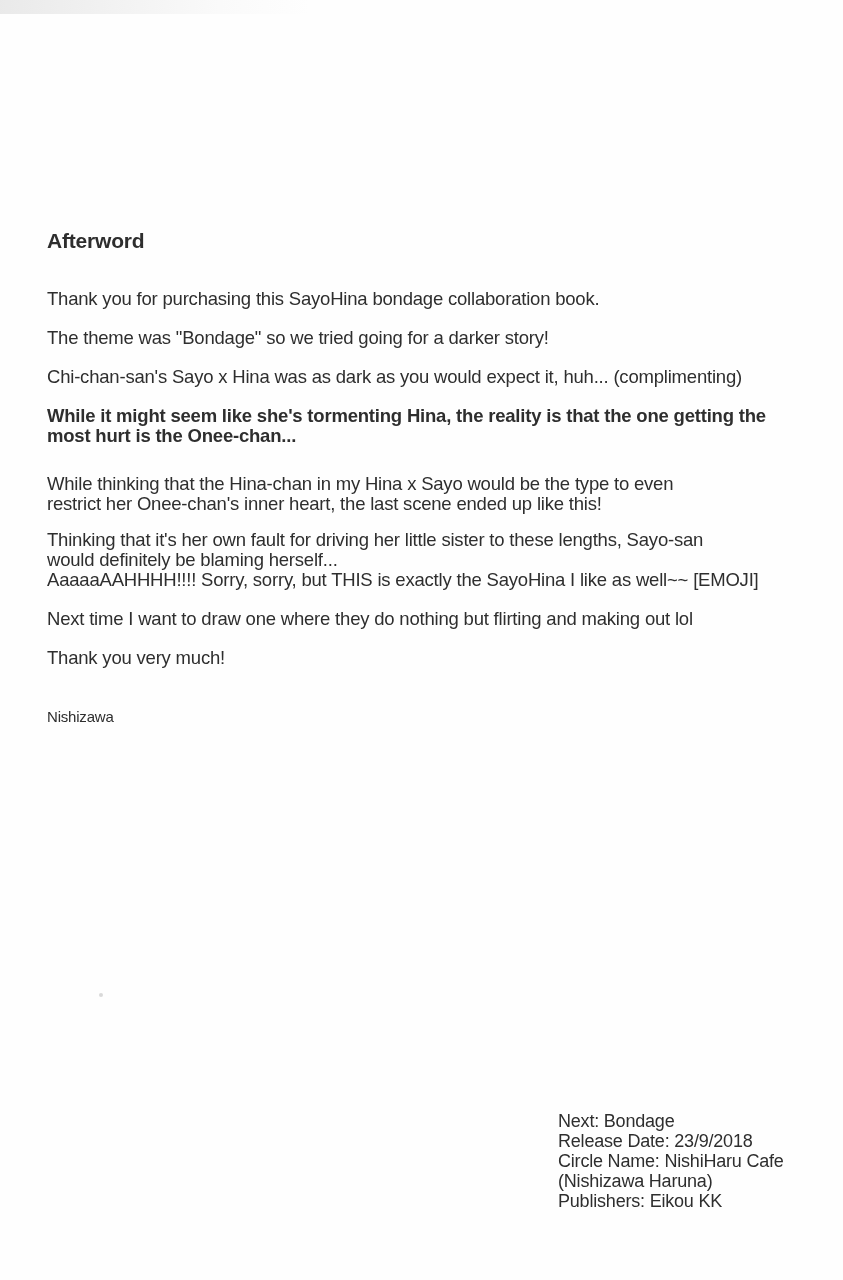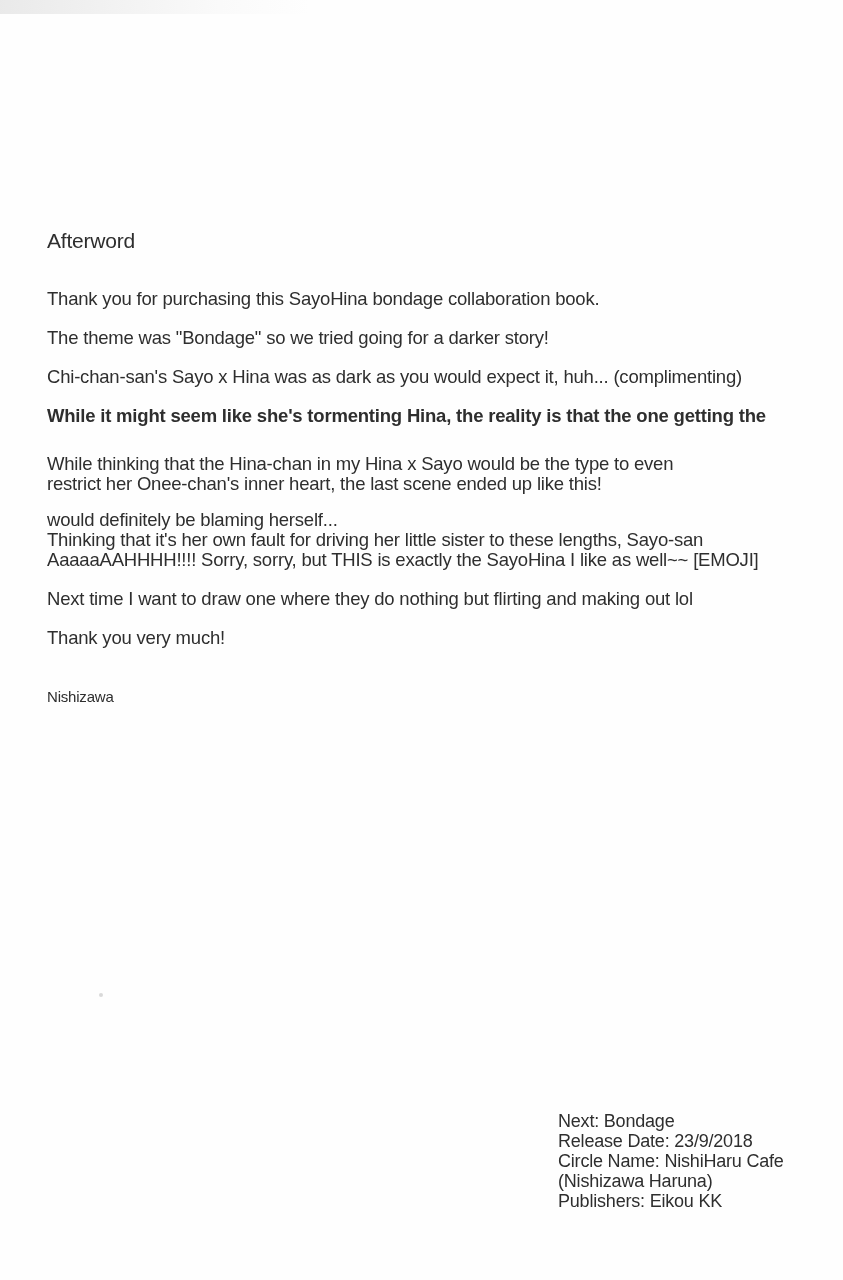--- a/index.html
+++ b/index.html
@@ -28,21 +28,21 @@
     top: 229px;
     width: 790px;
     font-size: 18.5px;
     line-height: 20px;
     letter-spacing: -0.2px;
     white-space: nowrap;
   }
   .heading {
     font-size: 21px;
     line-height: 24px;
-    font-weight: 400;
+    font-weight: 700;
     margin: 0 0 36px 0;
   }
   .para { margin: 0 0 19px 0; }
   .para.gap-after-3line { margin-bottom: 28px; font-weight: bold; }
   .para.tight { margin-bottom: 16px; }
   .para.pre-sig { margin-bottom: 38px; }
   .line { min-height: 20px; }
   .signature {
     font-size: 15px;
     line-height: 22px;
@@ -85,30 +85,31 @@
     <div class="para">
       <div class="line">The theme was "Bondage" so we tried going for a darker story!</div>
     </div>
 
     <div class="para">
       <div class="line">Chi-chan-san's Sayo x Hina was as dark as you would expect it, huh... (complimenting)</div>
     </div>
 
     <div class="para gap-after-3line">
       <div class="line">While it might seem like she's tormenting Hina, the reality is that the one getting the</div>
+      <div class="line">most hurt is the Onee-chan...</div>
     </div>
 
     <div class="para tight">
       <div class="line">While thinking that the Hina-chan in my Hina x Sayo would be the type to even</div>
       <div class="line">restrict her Onee-chan's inner heart, the last scene ended up like this!</div>
     </div>
 
     <div class="para">
+      <div class="line">Thinking that it's her own fault for driving her little sister to these lengths, Sayo-san</div>
       <div class="line">would definitely be blaming herself...</div>
-      <div class="line">Thinking that it's her own fault for driving her little sister to these lengths, Sayo-san</div>
       <div class="line">AaaaaAAHHHH!!!! Sorry, sorry, but THIS is exactly the SayoHina I like as well~~ [EMOJI]</div>
     </div>
 
     <div class="para">
       <div class="line">Next time I want to draw one where they do nothing but flirting and making out lol</div>
     </div>
 
     <div class="para pre-sig">
       <div class="line">Thank you very much!</div>
     </div>

